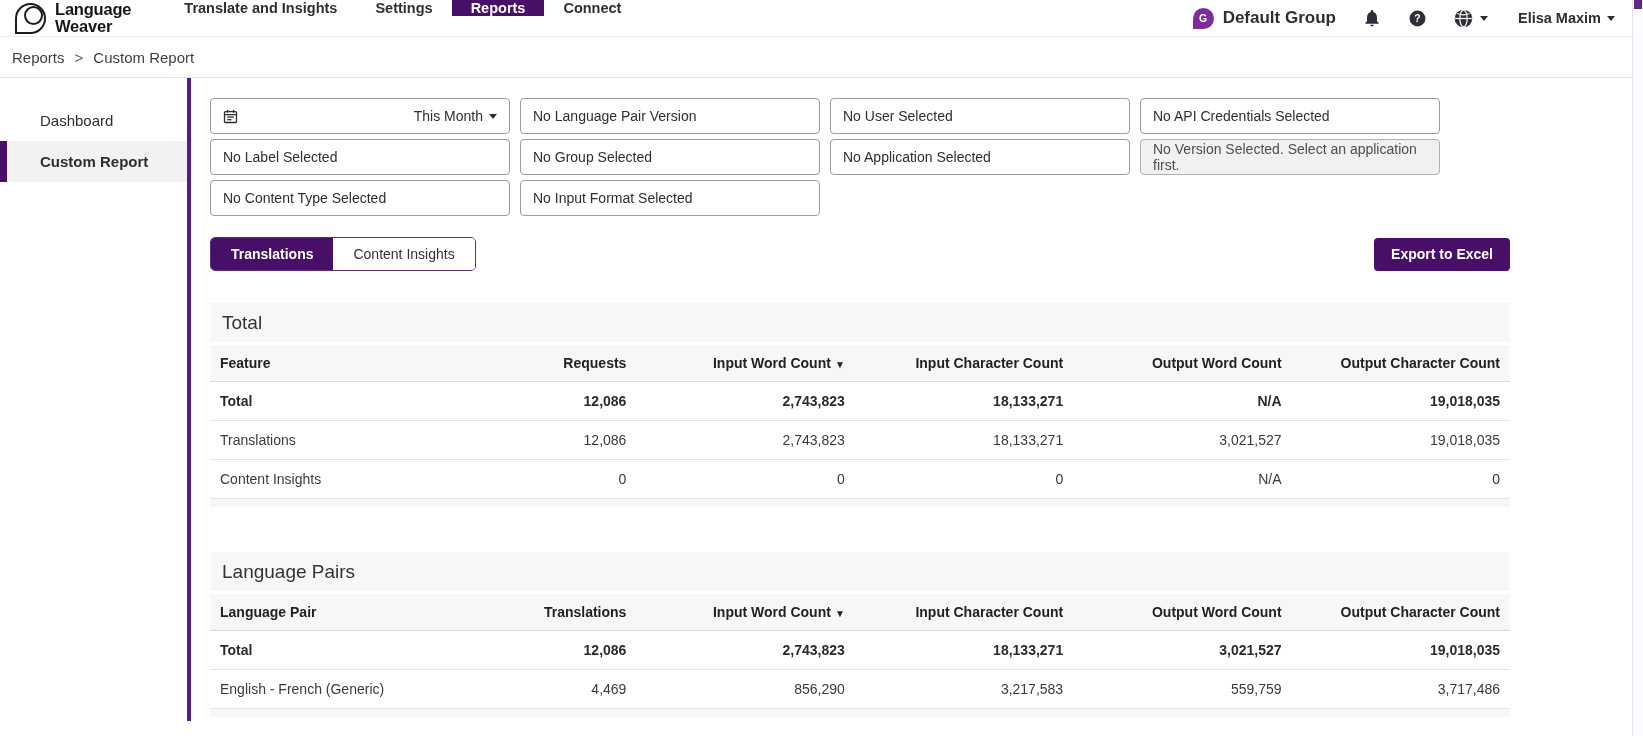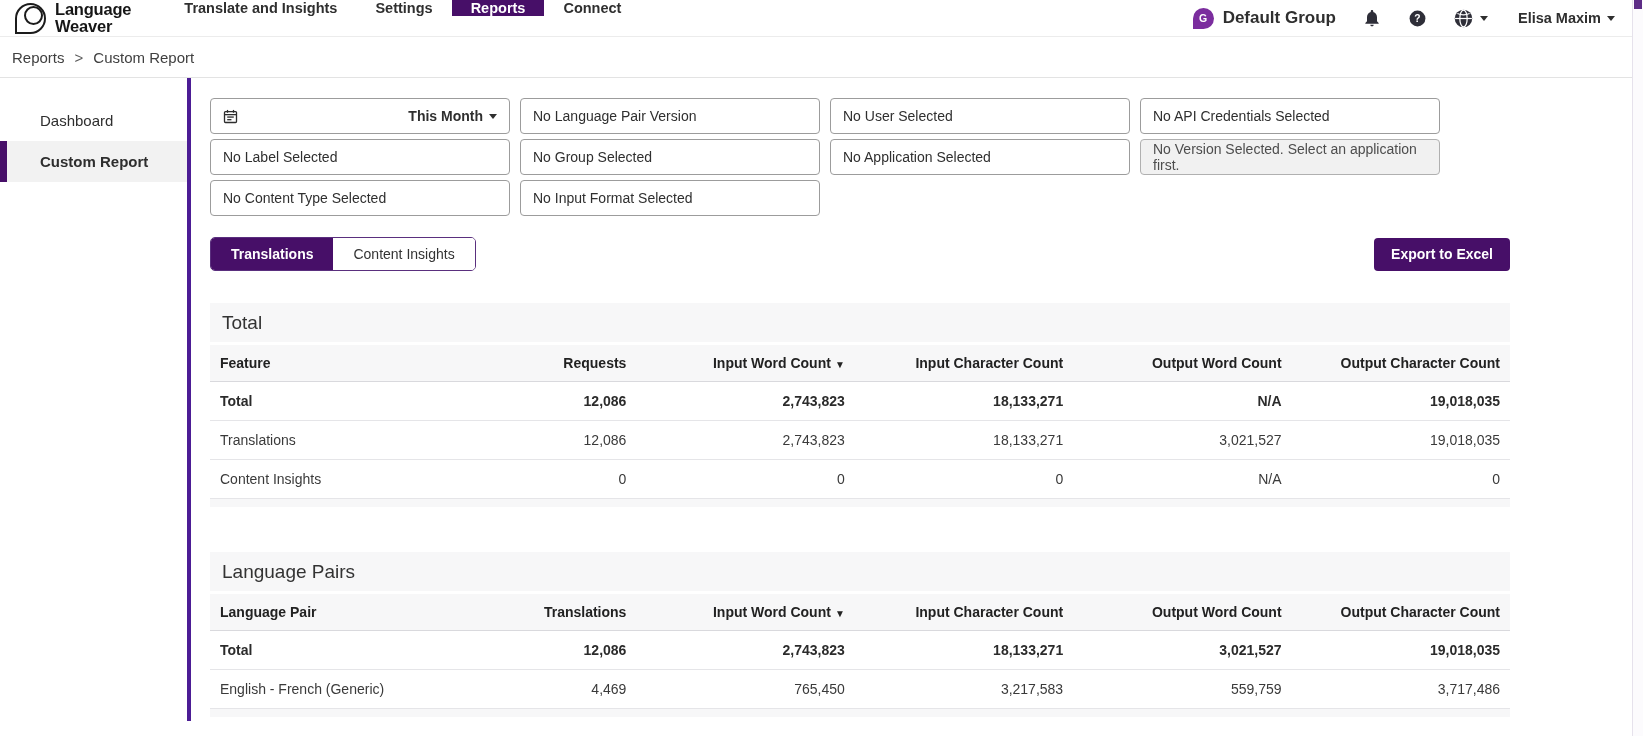--- a/index.html
+++ b/index.html
@@ -45,21 +45,21 @@
   .side-item.active { background:#f2f2f2; font-weight:bold; border-left:7px solid #470f68;
     padding-left:33px; }
   .content { flex:1; padding:20px 0 0 19px; position:relative; }
   .inner { width:1300px; }
 
   
   .filter-grid { display:grid; grid-template-columns:repeat(4,300px); column-gap:10px; row-gap:5px; }
   .filter-box { height:36px; border:1px solid #9c9c9c; border-radius:4px; background:#fff;
     display:flex; align-items:center; padding:0 12px; font-size:14px; color:#2f2f2f; cursor:pointer; }
   .filter-box.disabled { background:#f1f1f1; border-color:#b0b0b0; color:#4d4d4d; cursor:default; }
-  .date-value { margin-left:auto; display:flex; align-items:center;font-weight:bold; }
+  .date-value { margin-left:auto; display:flex; align-items:center; }
   .cal-icon { display:flex; align-items:center; }
 
   
   .tab-row { margin-top:21px; display:flex; align-items:center; }
   .tab-group { display:flex; border:1px solid #5a2f7e; border-radius:5px; overflow:hidden; }
   .tab { height:32px; display:flex; align-items:center; padding:0 20px; font-size:14px;
     background:#fff; color:#333; cursor:pointer; }
   .tab.active { background:#470f68; color:#fff; font-weight:bold; }
   .export-btn { margin-left:auto; height:33px; background:#470f68; color:#fff; font-weight:bold;
     font-size:14px; border:none; border-radius:4px; padding:0 17px; cursor:pointer; }
@@ -257,21 +257,21 @@
               <td>Total</td>
               <td>12,086</td>
               <td>2,743,823</td>
               <td>18,133,271</td>
               <td>3,021,527</td>
               <td>19,018,035</td>
             </tr>
             <tr>
               <td>English - French (Generic)</td>
               <td>4,469</td>
-              <td>765,450</td>
+              <td>856,290</td>
               <td>3,217,583</td>
               <td>559,759</td>
               <td>3,717,486</td>
             </tr>
           </tbody>
         </table>
       </div>
 
     </div>
   </div>

